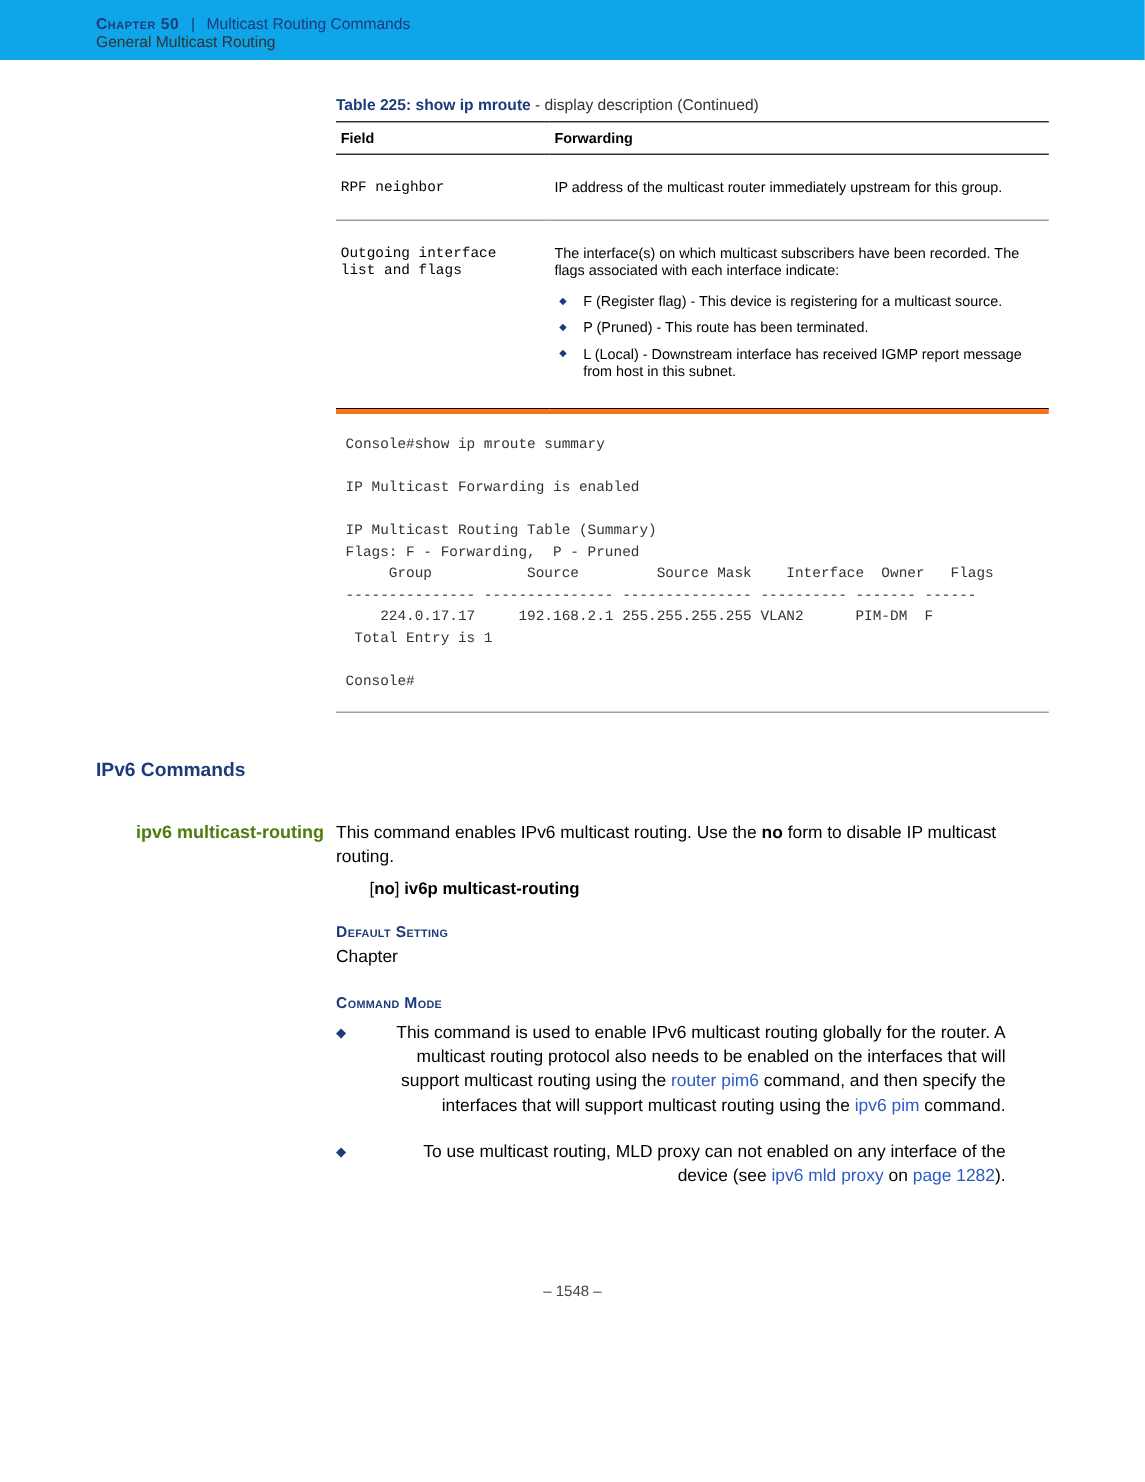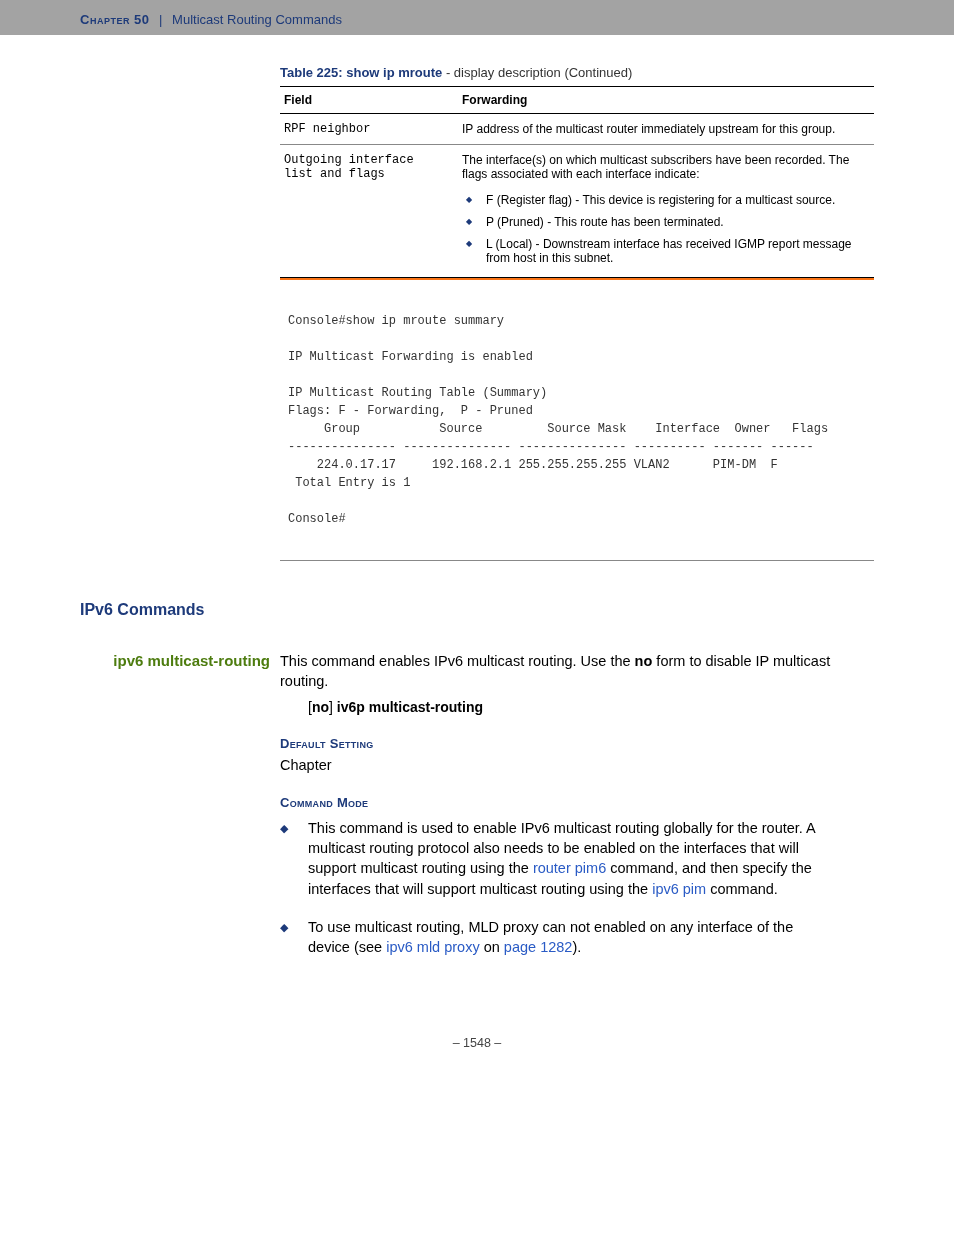--- a/index.html
+++ b/index.html
@@ -5,21 +5,21 @@
   body {
     margin: 0;
     padding: 0;
     font-family: Verdana, Arial, sans-serif;
     font-size: 14px;
     color: #000;
     background: #fff;
     width: 954px;
   }
   .header-bg {
-    background: #a3a3a3;
+    background: #0ea5e9;
     padding: 12px 0 8px 80px;
   }
   .header-line1 {
     font-size: 13px;
   }
   .chapter-bold {
     font-weight: bold;
     color: #1d3a7a;
     font-variant: small-caps;
     letter-spacing: 0.5px;
@@ -45,21 +45,21 @@
     font-size: 12px;
   }
   .field-table th {
     text-align: left;
     font-weight: bold;
     padding: 6px 4px;
     border-top: 1.5px solid #000;
     border-bottom: 1px solid #000;
   }
   .field-table td {
-    padding: 8px 4px;
+    padding: 20px 4px;
     vertical-align: top;
     border-bottom: 1px solid #888;
   }
   .fld-name {
     font-family: "Courier New", monospace;
     font-size: 12px;
     white-space: pre;
     width: 170px;
   }
   .flag-list { margin: 8px 0 0 0; padding: 0; list-style: none; }
@@ -67,23 +67,23 @@
   .flag-list li::before {
     content: "◆";
     position: absolute;
     left: 4px;
     font-size: 8px;
     top:6px;
     color:#1d3a7a;
   }
   .body-text { font-size: 14.5px; margin: 20px 0; line-height:1.4; }
   .console-box {
-    border-top: 2px solid #f97316;
+    border-top: 4px solid #f97316;
     border-bottom: 1px solid #888;
-    padding: 32px 8px;
+    padding: 16px 8px;
     font-family: "Courier New", monospace;
     font-size: 12px;
     white-space: pre;
     color:#333;
     line-height:1.5;
     overflow-x:hidden;
     margin-bottom:40px;
   }
   .section-heading {
     font-size: 16px;
@@ -110,21 +110,21 @@
     font-weight: bold;
     color: #1d3a7a;
     font-size: 13px;
     margin-top:18px;
     letter-spacing:0.3px;
   }
   .syntax-line { margin: 6px 0 0 28px; font-size:14px;}
   .syntax-line .br { font-weight:normal; }
   .syntax-line .kw { font-weight:bold; }
   .val { margin: 2px 0 0 0; font-size:14.5px;}
-  .usage-list { margin: 6px 0 0 0; padding:0; list-style:none; font-size:14.5px;}
+  .usage-list { margin: 6px 0 0 0; padding:0; list-style:none; font-size:14.5px;text-align:right;}
   .usage-list li { position:relative; padding: 0 0 18px 28px; line-height:1.4;}
   .usage-list li::before {
     content:"◆";
     position:absolute;
     left:0;
     top:3px;
     color:#1d3a7a;
     font-size:11px;
   }
   .link { color:#2a5bc5; }
@@ -133,20 +133,21 @@
 </style>
 </head>
 <body>
 
 <div class="header-bg">
   <div class="header-line1">
     <span class="chapter-bold">Chapter 50</span>
     <span class="chapter-sep">|</span>
     <span class="chapter-title">Multicast Routing Commands</span>
   </div>
+  <div class="header-line2">General Multicast Routing</div>
 </div>
 
 <div class="content">
 
   <div class="table-caption">
     <span class="bold">Table 225: show ip mroute</span><span class="rest"> - display description (Continued)</span>
   </div>
 
   <table class="field-table">
     <thead>

